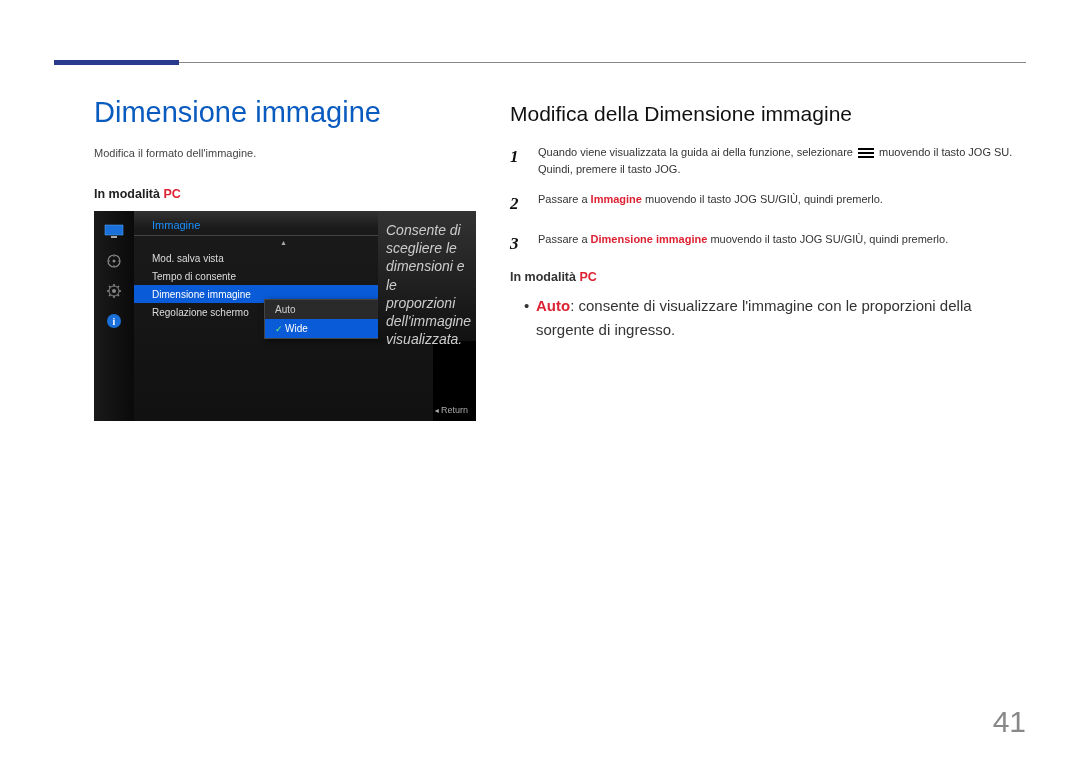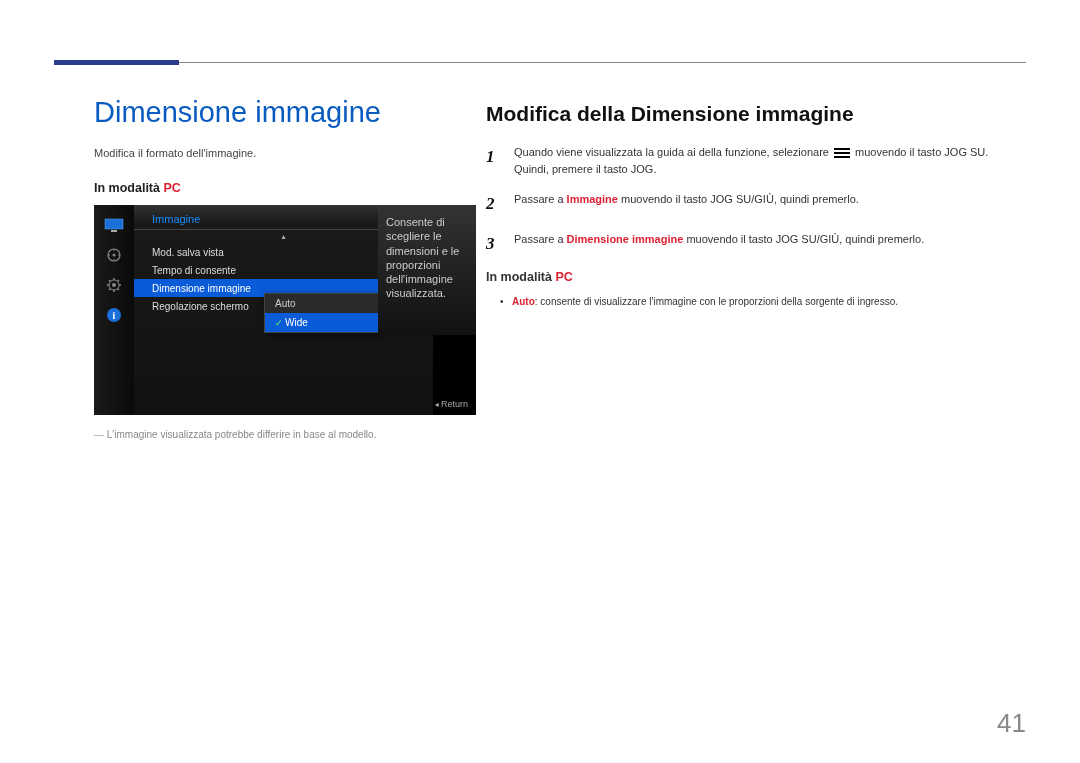--- a/index.html
+++ b/index.html
@@ -25,33 +25,33 @@
     left: 54px;
     right: 54px;
     border-top: 1px solid #888;
   }
   .page {
     position: absolute;
     top: 70px;
     left: 54px;
     right: 54px;
     display: flex;
-    gap: 12px;
+    gap: 36px;
     padding-left: 40px;
   }
   .col-left { width: 380px; flex-shrink:0;}
   .col-right { flex: 1; }
   h1.section-title {
     font-size: 29px;
     font-weight: 400;
     color: #0a5bbf;
     margin-top: 26px;
     margin-bottom: 18px;
   }
-  .desc { font-size: 11px; color: #444; margin-bottom: 22px; }
+  .desc { font-size: 11px; color: #444; margin-bottom: 28px; }
   .mode-label { font-size: 12.5px; font-weight: bold; color:#222; margin-bottom: 10px; }
   .mode-label .pc { color: #d23; }
   .osd {
     width: 382px;
     height: 210px;
     background: #000;
     position: relative;
     font-size: 10px;
     color: #ccc;
   }
@@ -77,48 +77,48 @@
     position:absolute; left:170px; top:88px; width:120px;
     background:#2a2a2a; border:1px solid #444;
     box-shadow: 2px 2px 6px rgba(0,0,0,0.6);
   }
   .osd-submenu .opt { padding:4px 10px; font-size:10px; color:#ccc;}
   .osd-submenu .opt.sel { background:#0a5bd8; color:#fff;}
   .osd-submenu .opt.sel::before { content:"✓ "; color:#6f6; font-size:9px;}
   .osd-info {
     position:absolute; right:0; top:0; width:98px; height:130px;
     background: linear-gradient(to bottom,#333,#111);
-    padding:10px 8px; font-size:11px; line-height:1.3; color:#ccc;
+    padding:10px 8px; font-size:14px; line-height:1.3; color:#ccc;font-style:italic;
   }
   .osd-return {
     position:absolute; right:8px; bottom:6px; font-size:9px; color:#aaa;
   }
   .osd-return::before { content:"◂ "; font-size:8px;}
   .footnote { font-size:10px; color:#888; margin-top:14px;}
   .footnote::before { content:"― "; color:#aaa;}
   
   h2.right-title {
-    font-size: 21px; font-weight: bold; color:#111;
+    font-size: 21px; font-weight: normal; color:#111;
     margin-top: 32px; margin-bottom: 18px;
   }
   .step { display:flex; gap:14px; margin-bottom:14px; font-size:11px; line-height:1.5; color:#333;}
   .step .num { font-size:17px; font-family: Georgia, serif; font-style: italic; font-weight:bold; color:#111; width:14px; flex-shrink:0;}
   .step .txt { flex:1; }
   .step .txt .hl { font-weight:bold; color:#d23;}
   .menu-icon-inline { display:inline-block; width:16px; height:10px; vertical-align:middle; margin:0 2px;}
   .menu-icon-inline span{ display:block; height:2px; background:#000; margin-bottom:2px;}
   .sub-mode { font-size:12.5px; font-weight:bold; margin:10px 0 10px 0;}
   .sub-mode .pc { color:#d23;}
-  ul.definitions { list-style: none; padding-left: 14px; font-size:10px; line-height:1.6; color:#333;}
+  ul.definitions { list-style: none; padding-left: 14px; font-size:15px; line-height:1.6; color:#333;}
   ul.definitions li { margin-bottom:8px; position:relative; padding-left:12px;}
   ul.definitions li::before { content:"•"; position:absolute; left:0; color:#333;}
   ul.definitions li strong.hl { color:#d23; font-weight:bold;}
   .page-num {
     position:absolute; right:54px; bottom:24px;
-    font-size:26px; color:#888; font-weight:300;
+    font-size:30px; color:#888; font-weight:300;
   }
 </style>
 </head>
 <body>
 
 <div class="top-line"></div>
 <div class="top-bar"></div>
 
 <div class="page">
 
@@ -178,21 +178,20 @@
         </div>
       </div>
       <div class="osd-submenu">
         <div class="opt">Auto</div>
         <div class="opt sel">Wide</div>
       </div>
       <div class="osd-info">Consente di scegliere le dimensioni e le proporzioni dell'immagine visualizzata.</div>
       <div class="osd-return">Return</div>
     </div>
 
-    <p class="footnote">L'immagine visualizzata potrebbe differire in base al modello.</p>
   </div>
 
   <div class="col-right">
     <h2 class="right-title">Modifica della Dimensione immagine</h2>
 
     <div class="step">
       <div class="num">1</div>
       <div class="txt">
         <span>Quando viene visualizzata la guida ai della funzione, selezionare </span><span class="menu-icon-inline"><span></span><span></span><span></span></span><span> muovendo il tasto JOG SU. Quindi, premere il tasto JOG.</span>
       </div>

